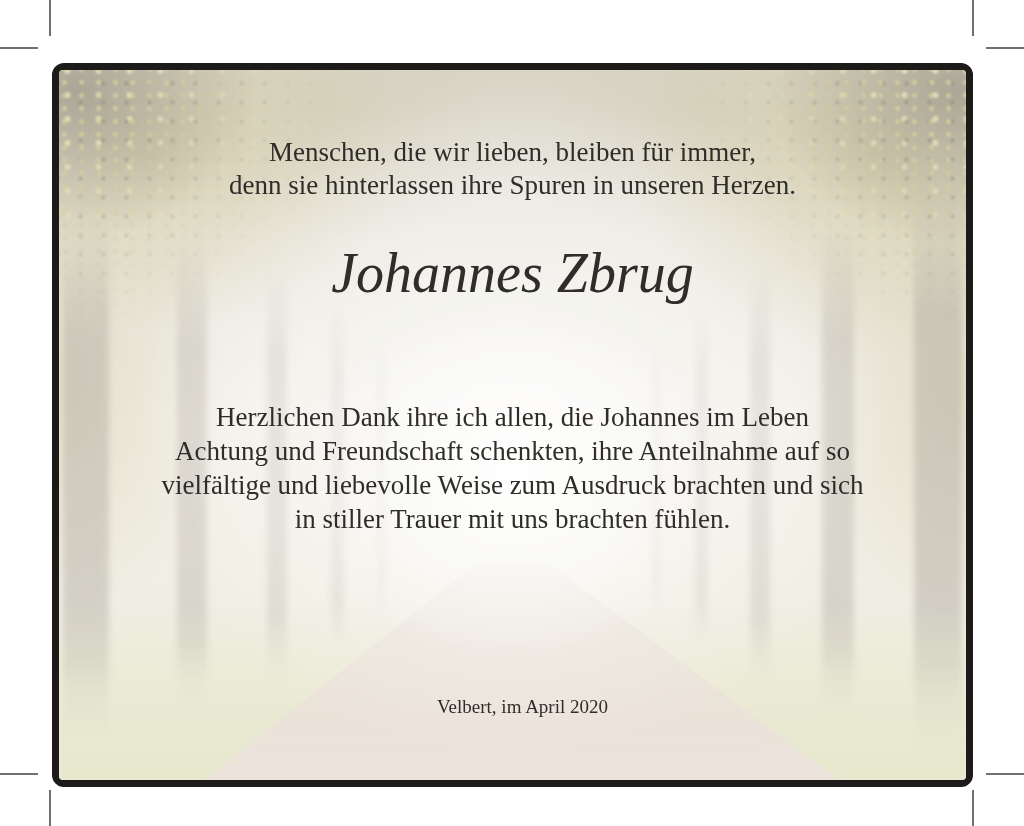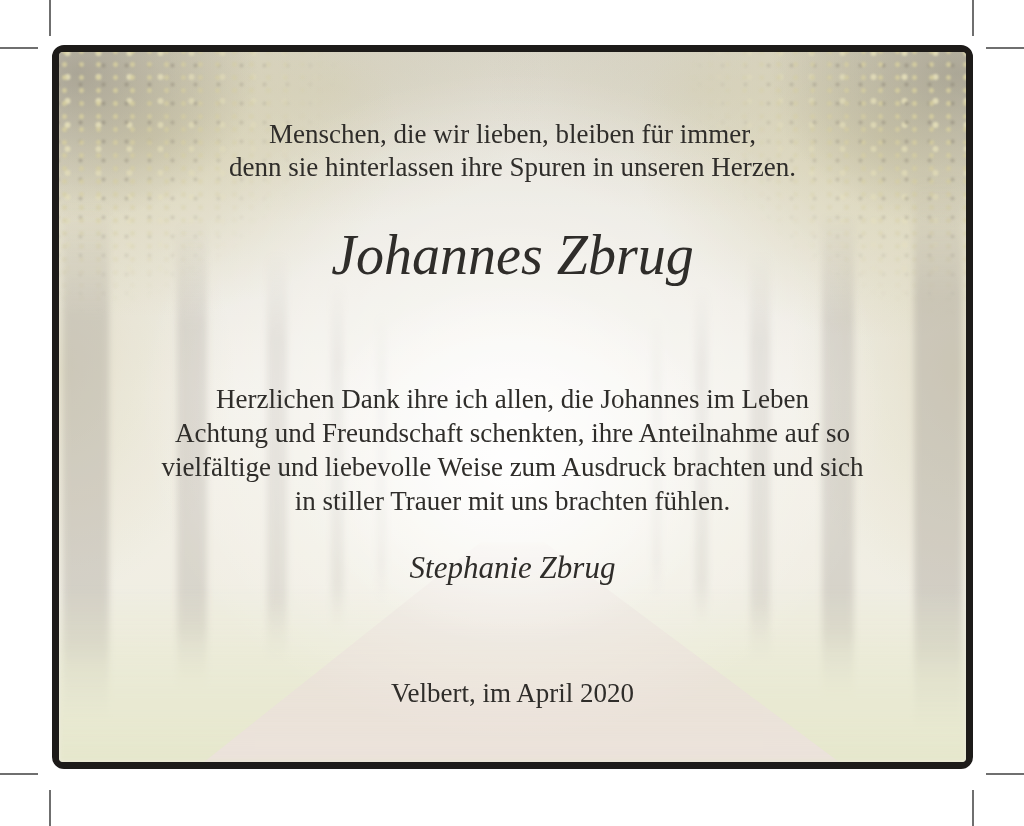--- a/index.html
+++ b/index.html
@@ -29,21 +29,21 @@
   .crop.tl-v{left:49px;top:0;}
   .crop.tl-h{left:0;top:47px;}
   .crop.tr-v{left:972px;top:0;}
   .crop.tr-h{left:986px;top:47px;}
   .crop.bl-v{left:49px;top:790px;}
   .crop.bl-h{left:0;top:773px;}
   .crop.br-v{left:972px;top:790px;}
   .crop.br-h{left:986px;top:773px;}
   
   .card{
-    position:absolute;left:52px;top:45px;
+    position:absolute;left:52px;top:63px;
     width:921px;height:724px;
     border:7px solid var(--card-border);
     border-radius:12px;
     background:#efede5;
   }
   .card-content{
     position:relative;width:100%;height:100%;
     border-radius:4px;overflow:hidden;
   }
   
@@ -106,21 +106,21 @@
   .textline{
     position:absolute;left:0;width:100%;
     text-align:center;white-space:nowrap;
     color:var(--text-color);z-index:5;
   }
   .verse{top:66px;font-size:27px;line-height:33px;}
   .deceased{top:174px;font-size:56px;font-style:italic;line-height:58px;}
   .date{top:268px;font-size:26px;}
   .thanks{top:330px;font-size:27px;line-height:34px;}
   .signature{top:498px;font-size:31px;font-style:italic;}
-  .place{top:626px;font-size:27px;}
+  .place{top:626px;font-size:19px;margin-left:10px;}
 </style>
 </head>
 <body>
 
 <div class="crop v tl-v"></div>
 <div class="crop h tl-h"></div>
 <div class="crop v tr-v"></div>
 <div class="crop h tr-h"></div>
 <div class="crop v bl-v"></div>
 <div class="crop h bl-h"></div>
@@ -159,18 +159,17 @@
     <div class="textline deceased">Johannes Zbrug</div>
 
 
     <div class="textline thanks">
       <div>Herzlichen Dank ihre ich allen, die Johannes im Leben</div>
       <div>Achtung und Freundschaft schenkten, ihre Anteilnahme auf so</div>
       <div>vielfältige und liebevolle Weise zum Ausdruck brachten und sich</div>
       <div>in stiller Trauer mit uns brachten fühlen.</div>
     </div>
 
-    <div class="textline signature">Stephanie Zbrug</div>
 
     <div class="textline place">Velbert, im April 2020</div>
 
   </div>
 </div>
 
 </body></html>

